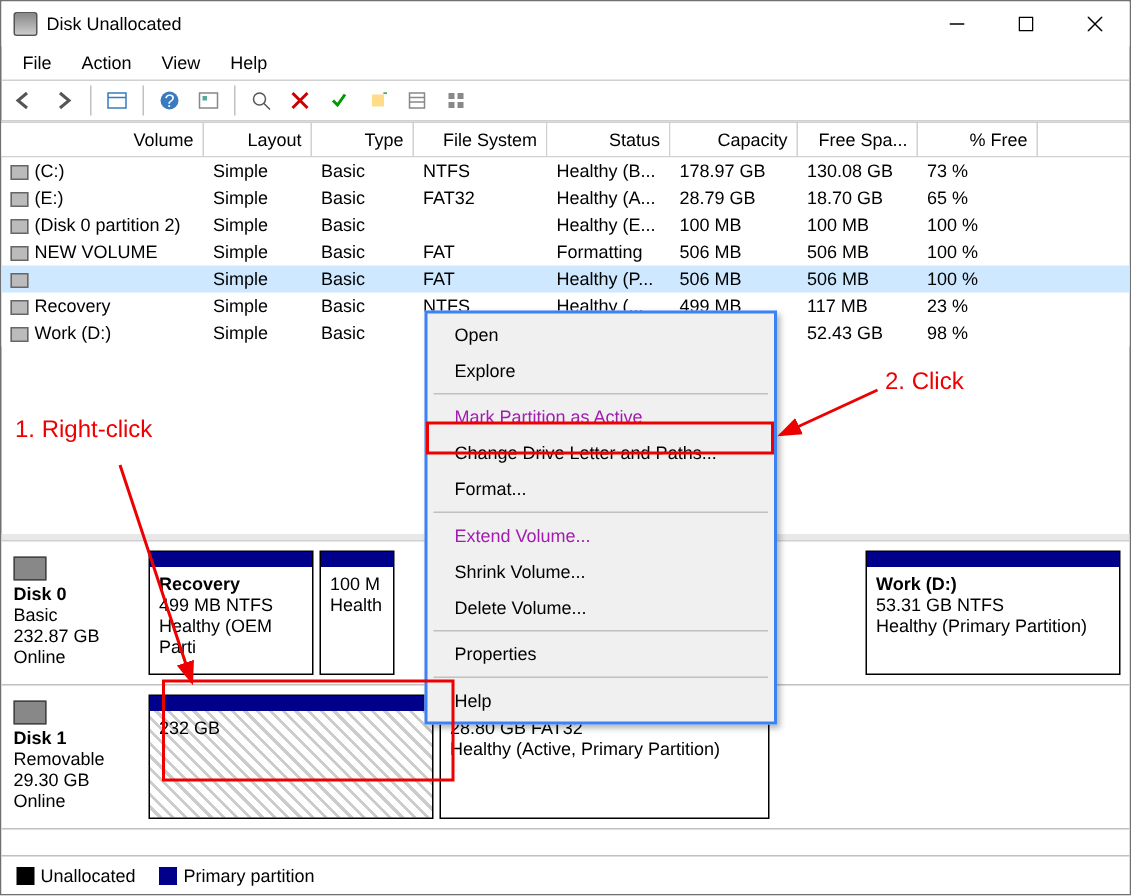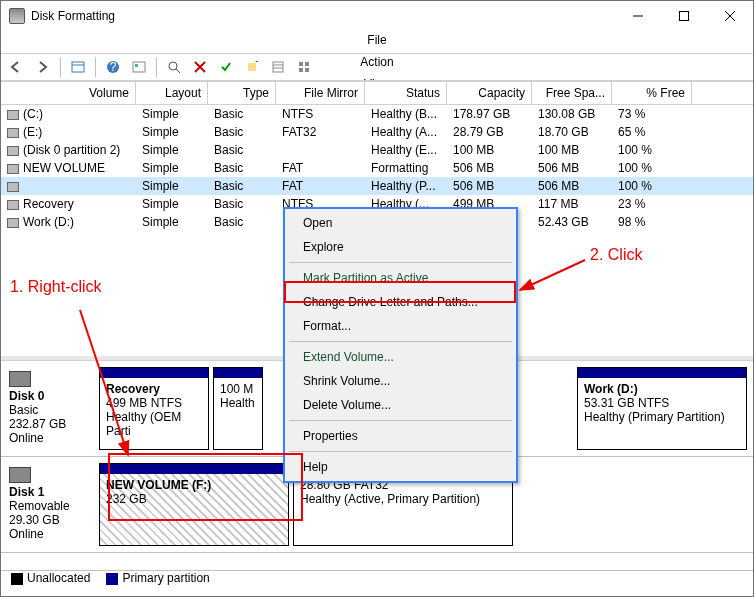--- a/index.html
+++ b/index.html
@@ -5,21 +5,21 @@
 * { box-sizing: border-box; margin: 0; padding: 0; font-family: "Segoe UI", Tahoma, sans-serif; font-size: 12px; }
 body { background: #f0f0f0; width: 754px; height: 597px; overflow: hidden; position: relative; }
 
 .window { width: 754px; height: 597px; background: #fff; border: 1px solid #707070; display: flex; flex-direction: column; }
 
 .titlebar { height: 30px; display: flex; align-items: center; padding: 0 0 0 8px; background: #fff; }
 .titlebar .title-icon { width: 16px; height: 16px; margin-right: 6px; background: linear-gradient(#888,#ccc); border:1px solid #555; border-radius:2px; display:inline-block; }
 .titlebar .title { flex: 1; }
 .winbtn { width: 46px; height: 30px; display: flex; align-items: center; justify-content: center; cursor: default; }
 
-.menubar { height: 22px; display: flex; align-items: center; padding: 0 6px; gap: 4px; flex-direction: column; }
+.menubar { height: 22px; display: flex; align-items: center; padding: 0 6px; gap: 4px; }
 .menubar .menu-item { padding: 2px 8px; cursor: default; }
 
 .toolbar { height: 28px; border-top:1px solid #d0d0d0; border-bottom:1px solid #d0d0d0; display: flex; align-items: center; padding: 0 4px; gap: 2px; }
 .tbtn { width: 24px; height: 22px; display:flex; align-items:center; justify-content:center; border:1px solid transparent; cursor:default; }
 .tsep { width:1px; height:20px; background:#c0c0c0; margin:0 3px; }
 
 .vol-table { border-top:1px solid #d0d0d0; }
 .vol-header { display:flex; background:#fff; border-bottom:1px solid #d0d0d0; }
 .vol-header .vh { border-right:1px solid #d0d0d0; padding:4px 6px; background:#fff; font-weight:normal; white-space:nowrap; overflow:hidden;text-align:right; }
 .vol-body { background:#fff; }
@@ -39,41 +39,41 @@
 .disk-info { width:92px; padding:4px 2px; }
 .disk-info .dicon { width:22px; height:16px; background:#888; border:1px solid #444; display:block; margin-bottom:2px; }
 .disk-info b { font-weight:bold; display:block; }
 .partitions { flex:1; display:flex; gap:4px; }
 .partition { border:1px solid #000; padding:4px 6px; position:relative; display:flex; flex-direction:column; }
 .partition .ptop { height:10px; margin:-4px -6px 4px -6px; }
 .primary .ptop { background:#00008b; }
 .partition b { font-weight:bold; }
 .hatched { background: repeating-linear-gradient(45deg, #fff, #fff 4px, #ccc 4px, #ccc 6px); }
 
-.legend { height:26px; border-top:1px solid #c0c0c0; display:flex; padding:0 10px; gap:16px; background:#fff; }
+.legend { height:26px; border-top:1px solid #c0c0c0; display:flex; align-items:center; padding:0 10px; gap:16px; background:#fff; }
 .legend .sw { width:12px; height:12px; display:inline-block; margin-right:4px; vertical-align:middle; }
 
 .context-menu { position:absolute; left:283px; top:207px; width:235px; background:#f0f0f0; border:2px solid #3b82f6; box-shadow:2px 2px 4px rgba(0,0,0,.3); z-index:100; padding:2px; }
 .context-menu .mi { padding:5px 16px; cursor:default; }
-.context-menu .mi.disabled { color:#14532d; }
+.context-menu .mi.disabled { color:#a21caf; }
 .context-menu .msep { height:1px; background:#c0c0c0; margin:3px 2px; }
 
 .annot { position:absolute; color:#e00; font-size:16px; font-weight:normal; z-index:200; pointer-events:none; }
 .redbox { position:absolute; border:2px solid #e00; z-index:150; pointer-events:none; }
 
 svg { display:block; }
 </style>
 </head>
 <body>
 
 <div class="window">
 
   <div class="titlebar">
     <span class="title-icon"></span>
-    <span class="title">Disk Formatting</span>
+    <span class="title">Disk Unallocated</span>
     <div class="winbtn">
         <svg width="10" height="10">
           <line x1="0" y1="5" x2="10" y2="5" stroke="#000"></line>
         </svg>
       </div>
     <div class="winbtn">
         <svg width="10" height="10">
           <rect x="0.5" y="0.5" width="9" height="9" fill="none" stroke="#000"></rect>
         </svg>
       </div>
@@ -162,21 +162,21 @@
           <rect x="7" y="7" width="4" height="4" fill="#888"></rect>
         </svg>
       </div>
   </div>
 
   <div class="vol-table">
     <div class="vol-header">
       <div class="vh col-vol">Volume</div>
       <div class="vh col-lay">Layout</div>
       <div class="vh col-typ">Type</div>
-      <div class="vh col-fs">File Mirror</div>
+      <div class="vh col-fs">File System</div>
       <div class="vh col-stat">Status</div>
       <div class="vh col-cap">Capacity</div>
       <div class="vh col-free">Free Spa...</div>
       <div class="vh col-pct">% Free</div>
     </div>
     <div class="vol-body" id="vol-body">
         <div class="vol-row">
           <div class="vc col-vol"><span class="volicon"></span>(C:)</div>
           <div class="vc col-lay">Simple</div>
           <div class="vc col-typ">Basic</div>
@@ -273,21 +273,20 @@
             <span>53.31 GB NTFS</span>
             <span>Healthy (Primary Partition)</span>
           </div>
         </div>
       </div>
       <div class="disk-row">
         <div class="disk-info"><span class="dicon"></span><b>Disk 1</b>Removable<br>29.30 GB<br>Online</div>
         <div class="partitions">
           <div class="partition primary hatched" style="width: 190px;">
             <div class="ptop"></div>
-            <b>NEW VOLUME  (F:)</b>
             <span>232  GB</span>
             <span></span>
           </div>
           <div class="partition primary" style="width: 220px;">
             <div class="ptop"></div>
             <span>28.80 GB FAT32</span>
             <span>Healthy (Active, Primary Partition)</span>
           </div>
         </div>
       </div>

